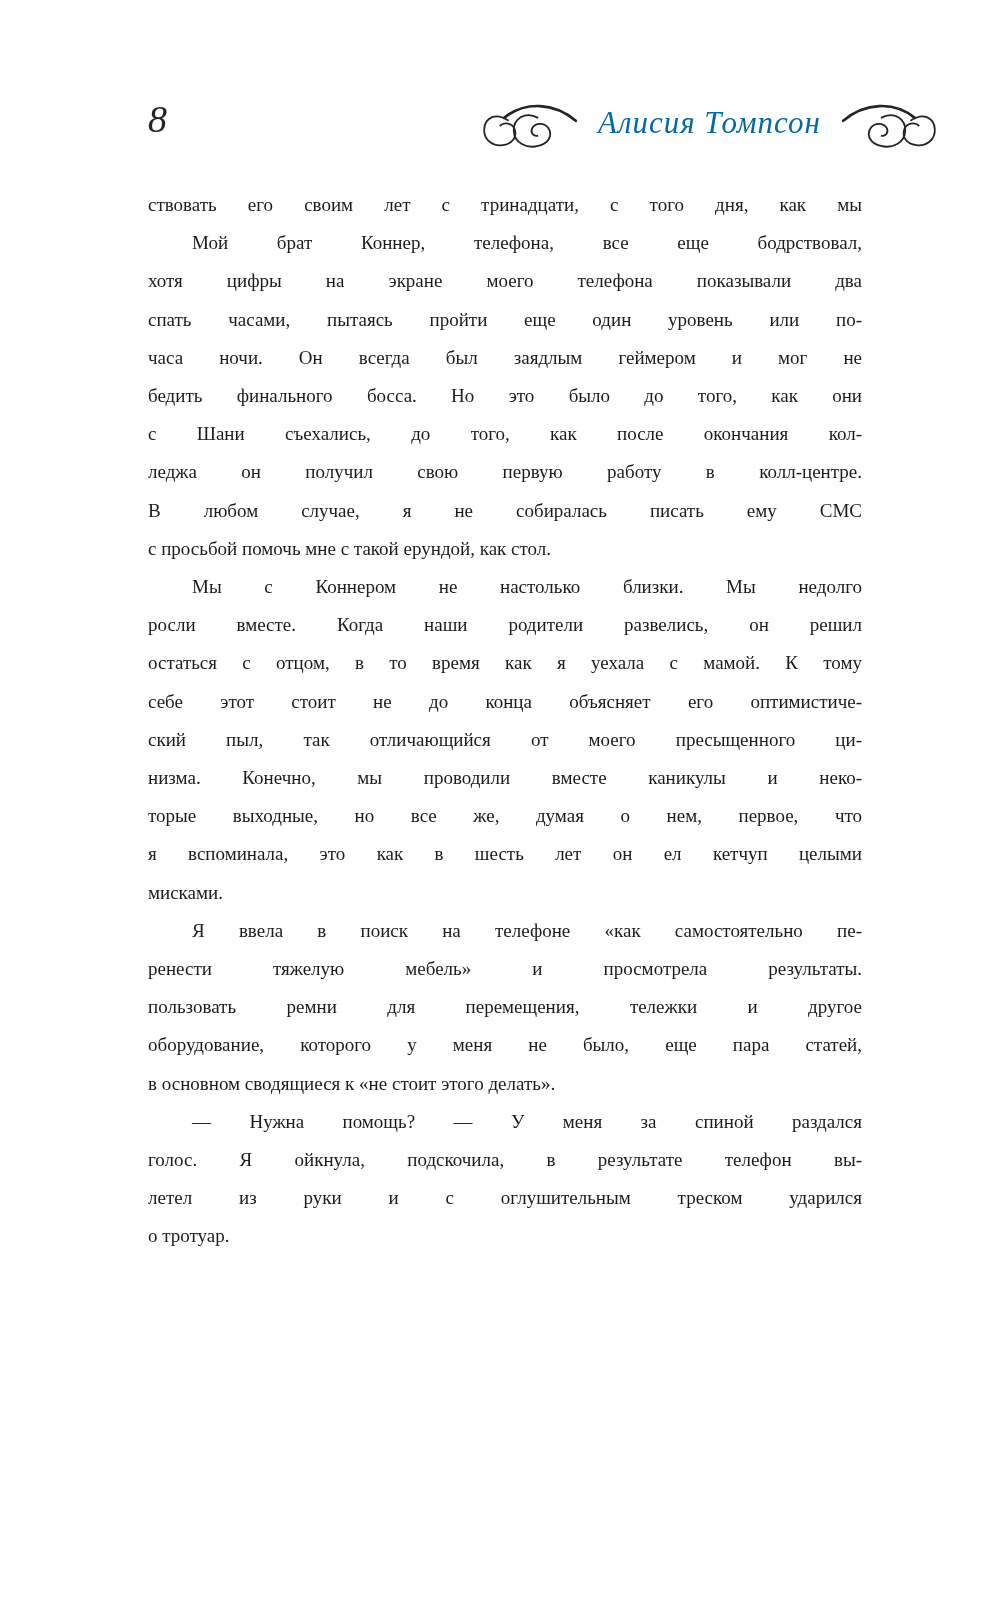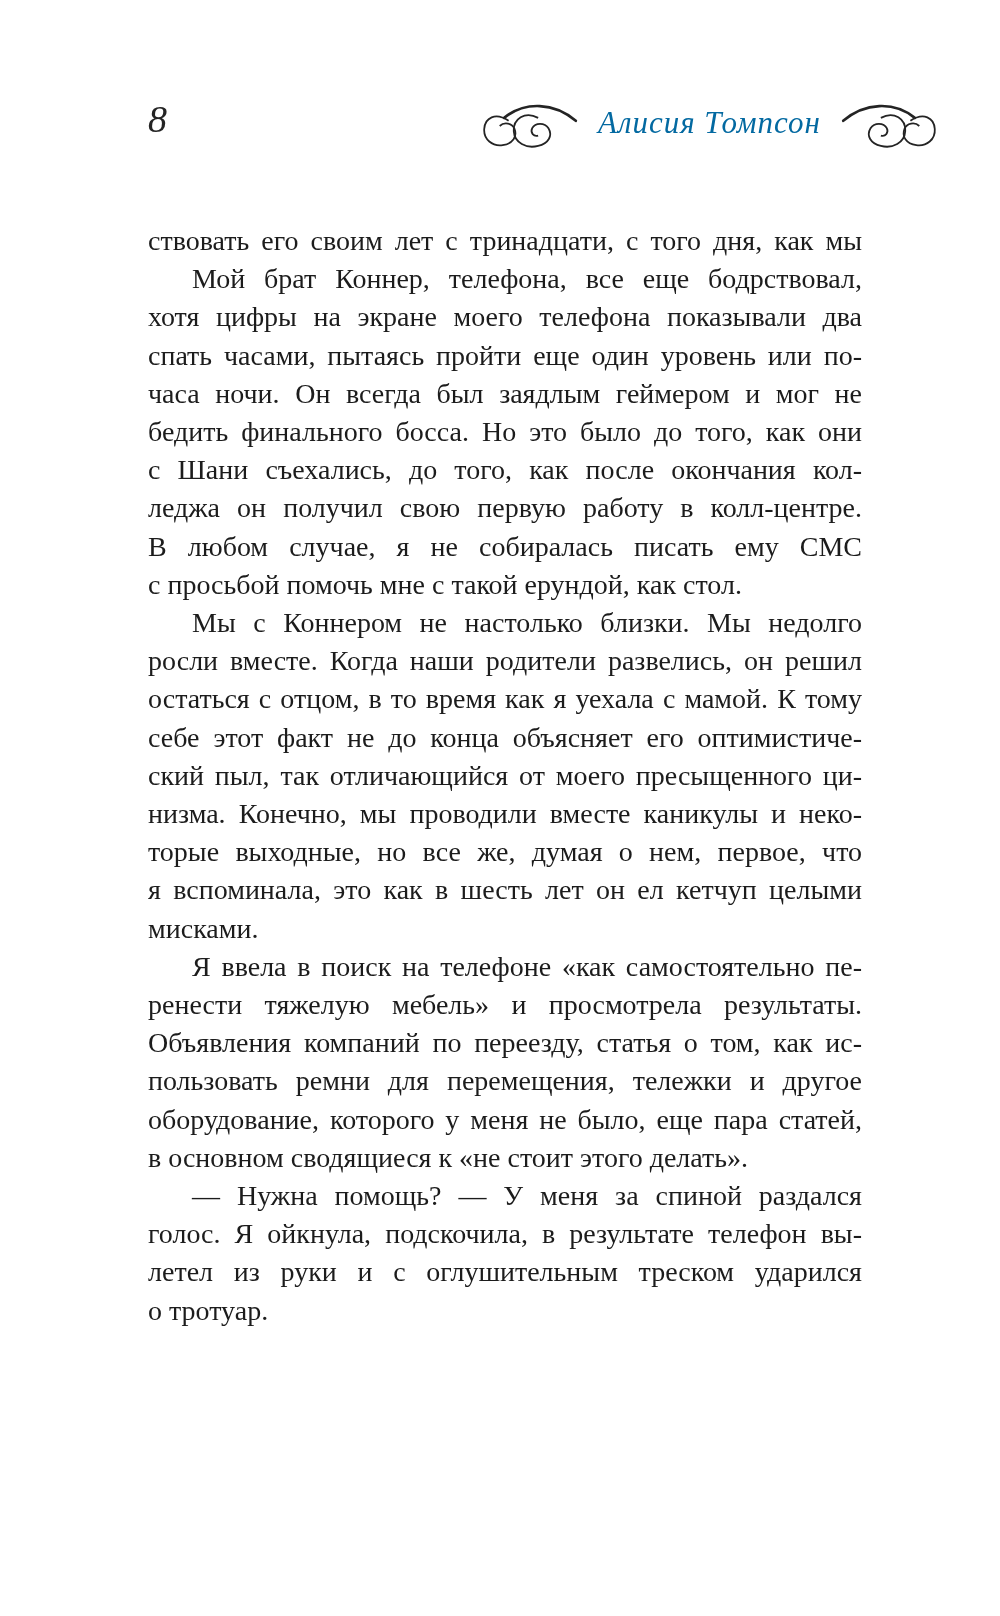--- a/index.html
+++ b/index.html
@@ -44,23 +44,22 @@
     padding-bottom: 6px;
   }
   .flourish { display: block; }
   .flourish.mirrored { transform: scaleX(-1); }
   
   .body-text {
     position: absolute;
     left: 148px;
     top: 186px;
     width: 714px;
-    font-size: 28px;
+    font-size: 19px;
     line-height: 38.2px;
-    margin-top: 36px;
   }
   .line {
     text-align: justify;
     text-align-last: justify;
     -moz-text-align-last: justify;
     white-space: normal;
   }
   .line.para-end {
     text-align-last: left;
     -moz-text-align-last: left;
@@ -103,31 +102,30 @@
         <div class="line">бедить финального босса. Но это было до того, как они</div>
         <div class="line">с Шани съехались, до того, как после окончания кол-</div>
         <div class="line">леджа он получил свою первую работу в колл-центре.</div>
         <div class="line">В любом случае, я не собиралась писать ему СМС</div>
         <div class="line para-end">с просьбой помочь мне с такой ерундой, как стол.</div>
       </div>
       <div class="paragraph">
         <div class="line first-indent">Мы с Коннером не настолько близки. Мы недолго</div>
         <div class="line">росли вместе. Когда наши родители развелись, он решил</div>
         <div class="line">остаться с отцом, в то время как я уехала с мамой. К тому</div>
-        <div class="line">себе этот факт не до конца объясняет его оптимистиче-</div>
+        <div class="line">себе этот стоит не до конца объясняет его оптимистиче-</div>
         <div class="line">ский пыл, так отличающийся от моего пресыщенного ци-</div>
         <div class="line">низма. Конечно, мы проводили вместе каникулы и неко-</div>
         <div class="line">торые выходные, но все же, думая о нем, первое, что</div>
         <div class="line">я вспоминала, это как в шесть лет он ел кетчуп целыми</div>
         <div class="line para-end">мисками.</div>
       </div>
       <div class="paragraph">
         <div class="line first-indent">Я ввела в поиск на телефоне «как самостоятельно пе-</div>
         <div class="line">ренести тяжелую мебель» и просмотрела результаты.</div>
-        <div class="line">Объявления компаний по переезду, статья о том, как ис-</div>
         <div class="line">пользовать ремни для перемещения, тележки и другое</div>
         <div class="line">оборудование, которого у меня не было, еще пара статей,</div>
         <div class="line para-end"><span>в основном сводящиеся к </span><span class="it">«не стоит этого делать»</span><span>.</span></div>
       </div>
       <div class="paragraph">
         <div class="line first-indent">— Нужна помощь? — У меня за спиной раздался</div>
         <div class="line">голос. Я ойкнула, подскочила, в результате телефон вы-</div>
         <div class="line">летел из руки и с оглушительным треском ударился</div>
         <div class="line para-end">о тротуар.</div>
       </div>

